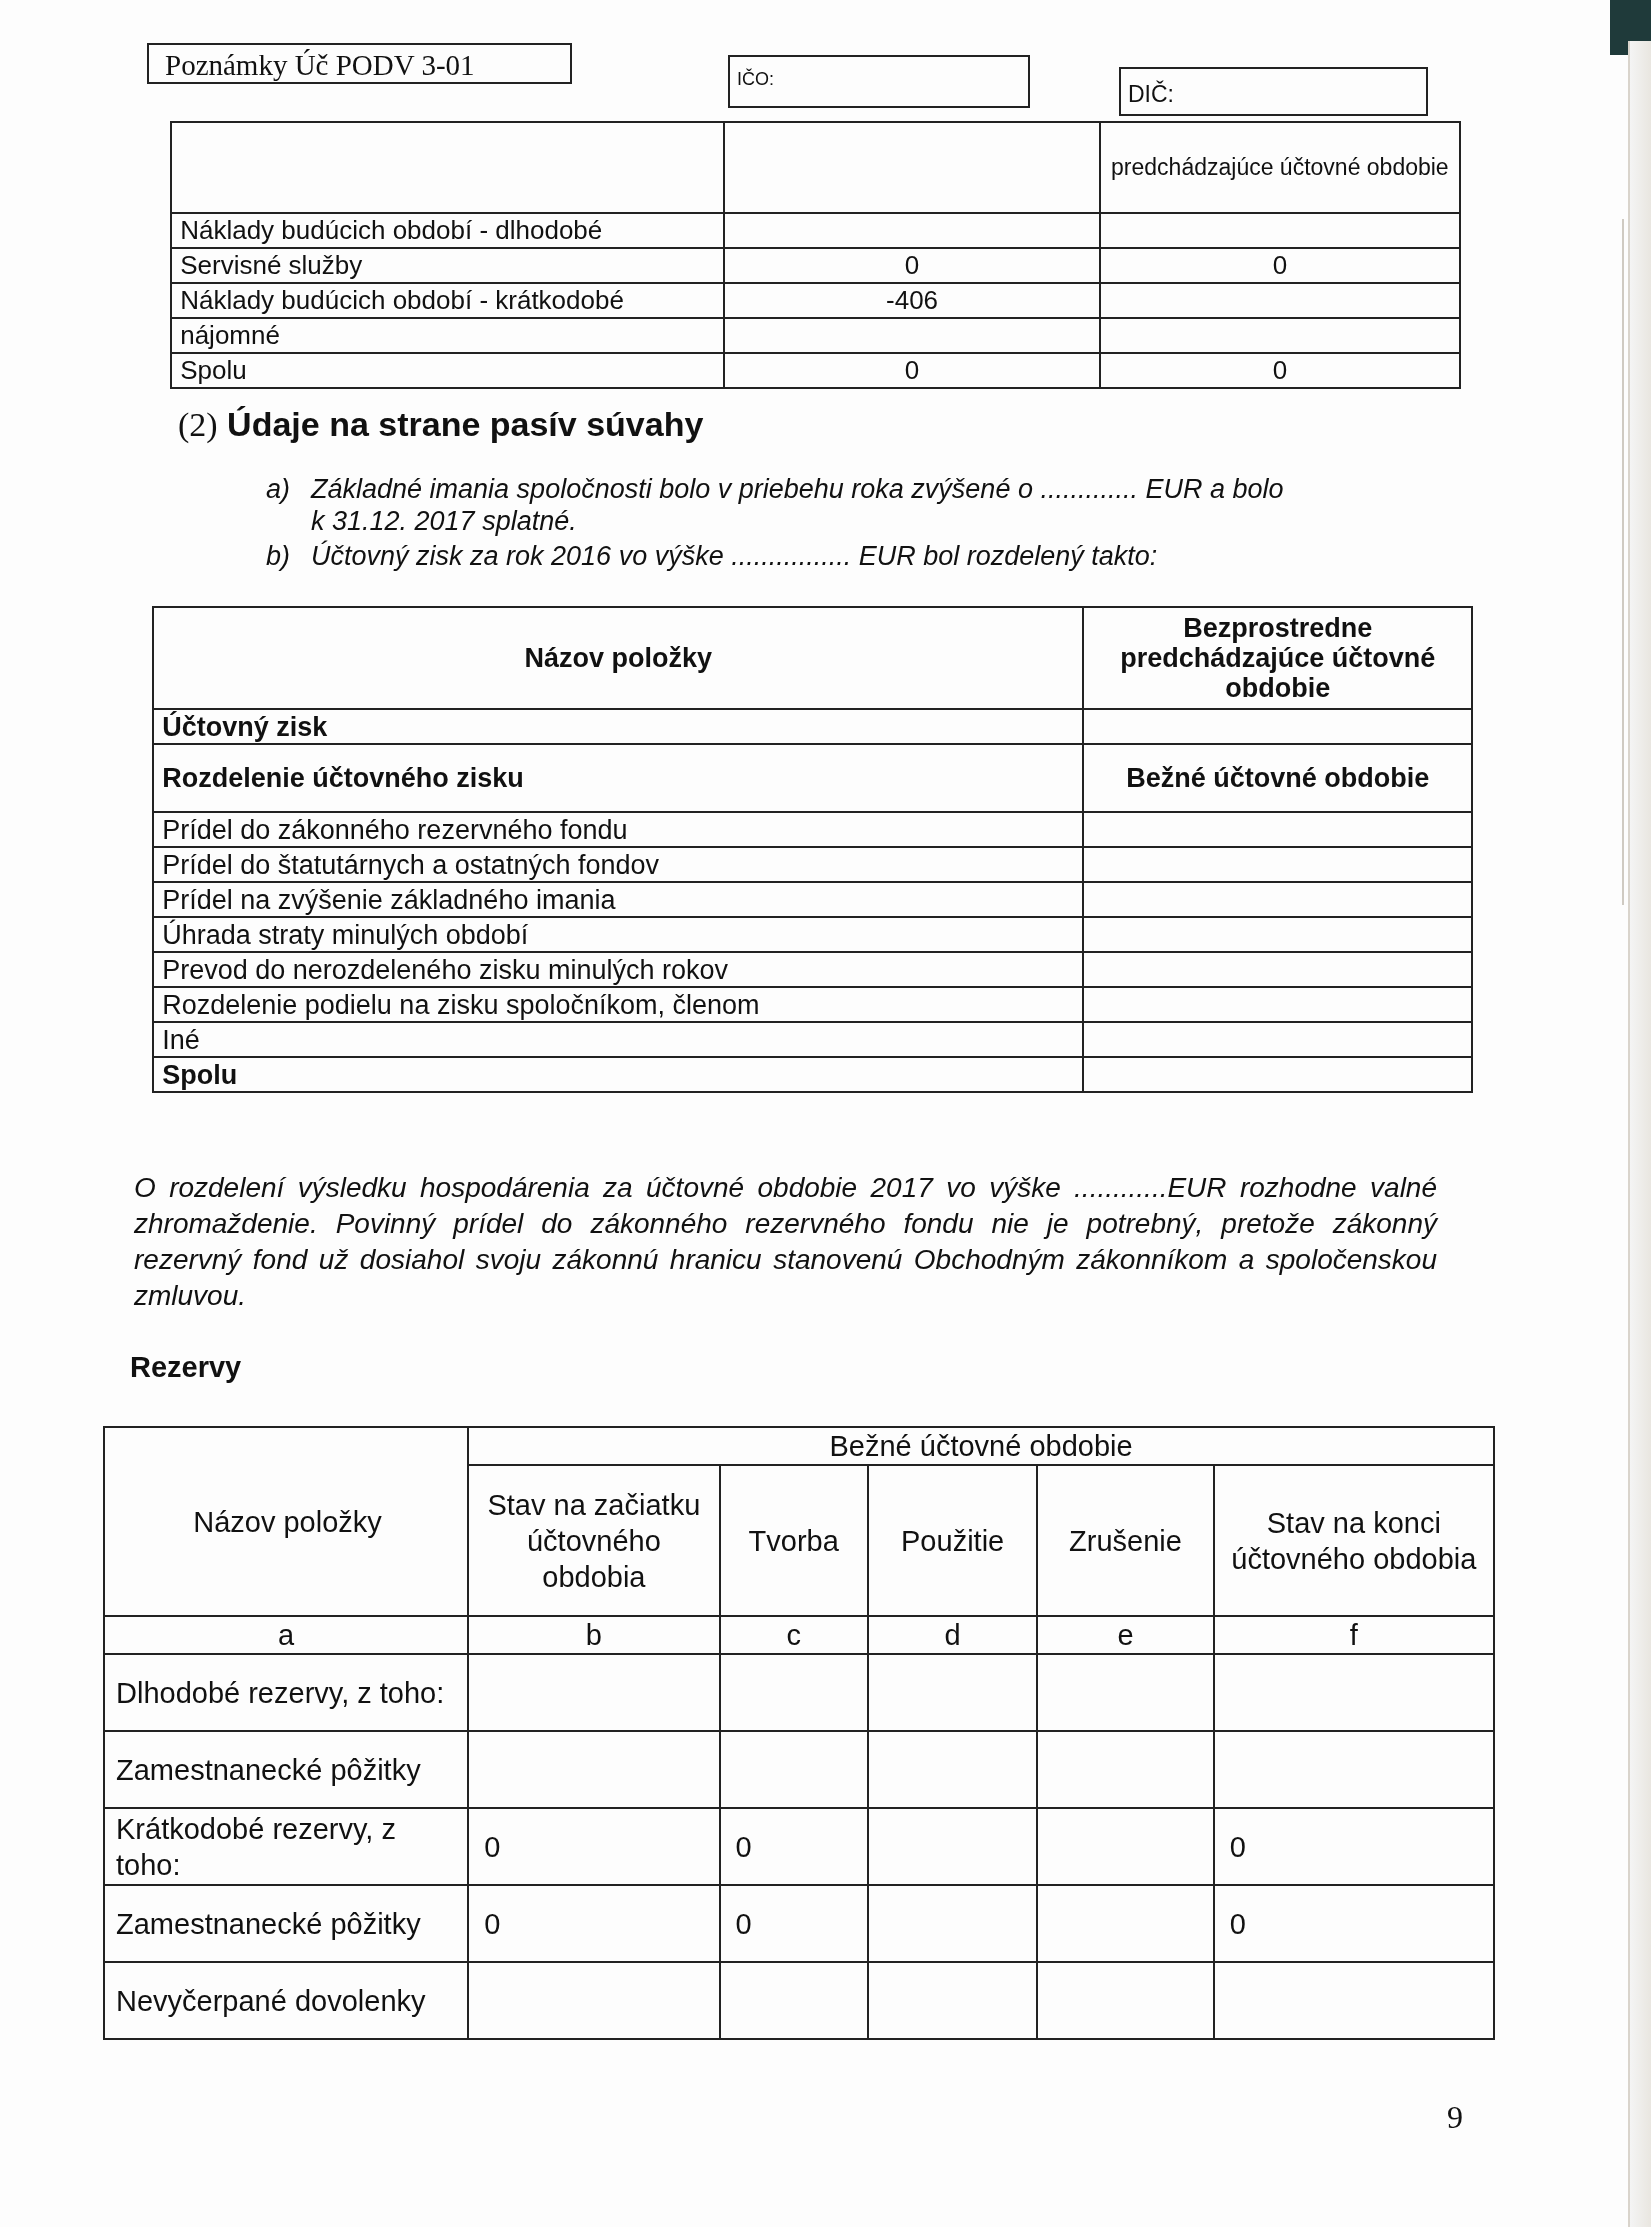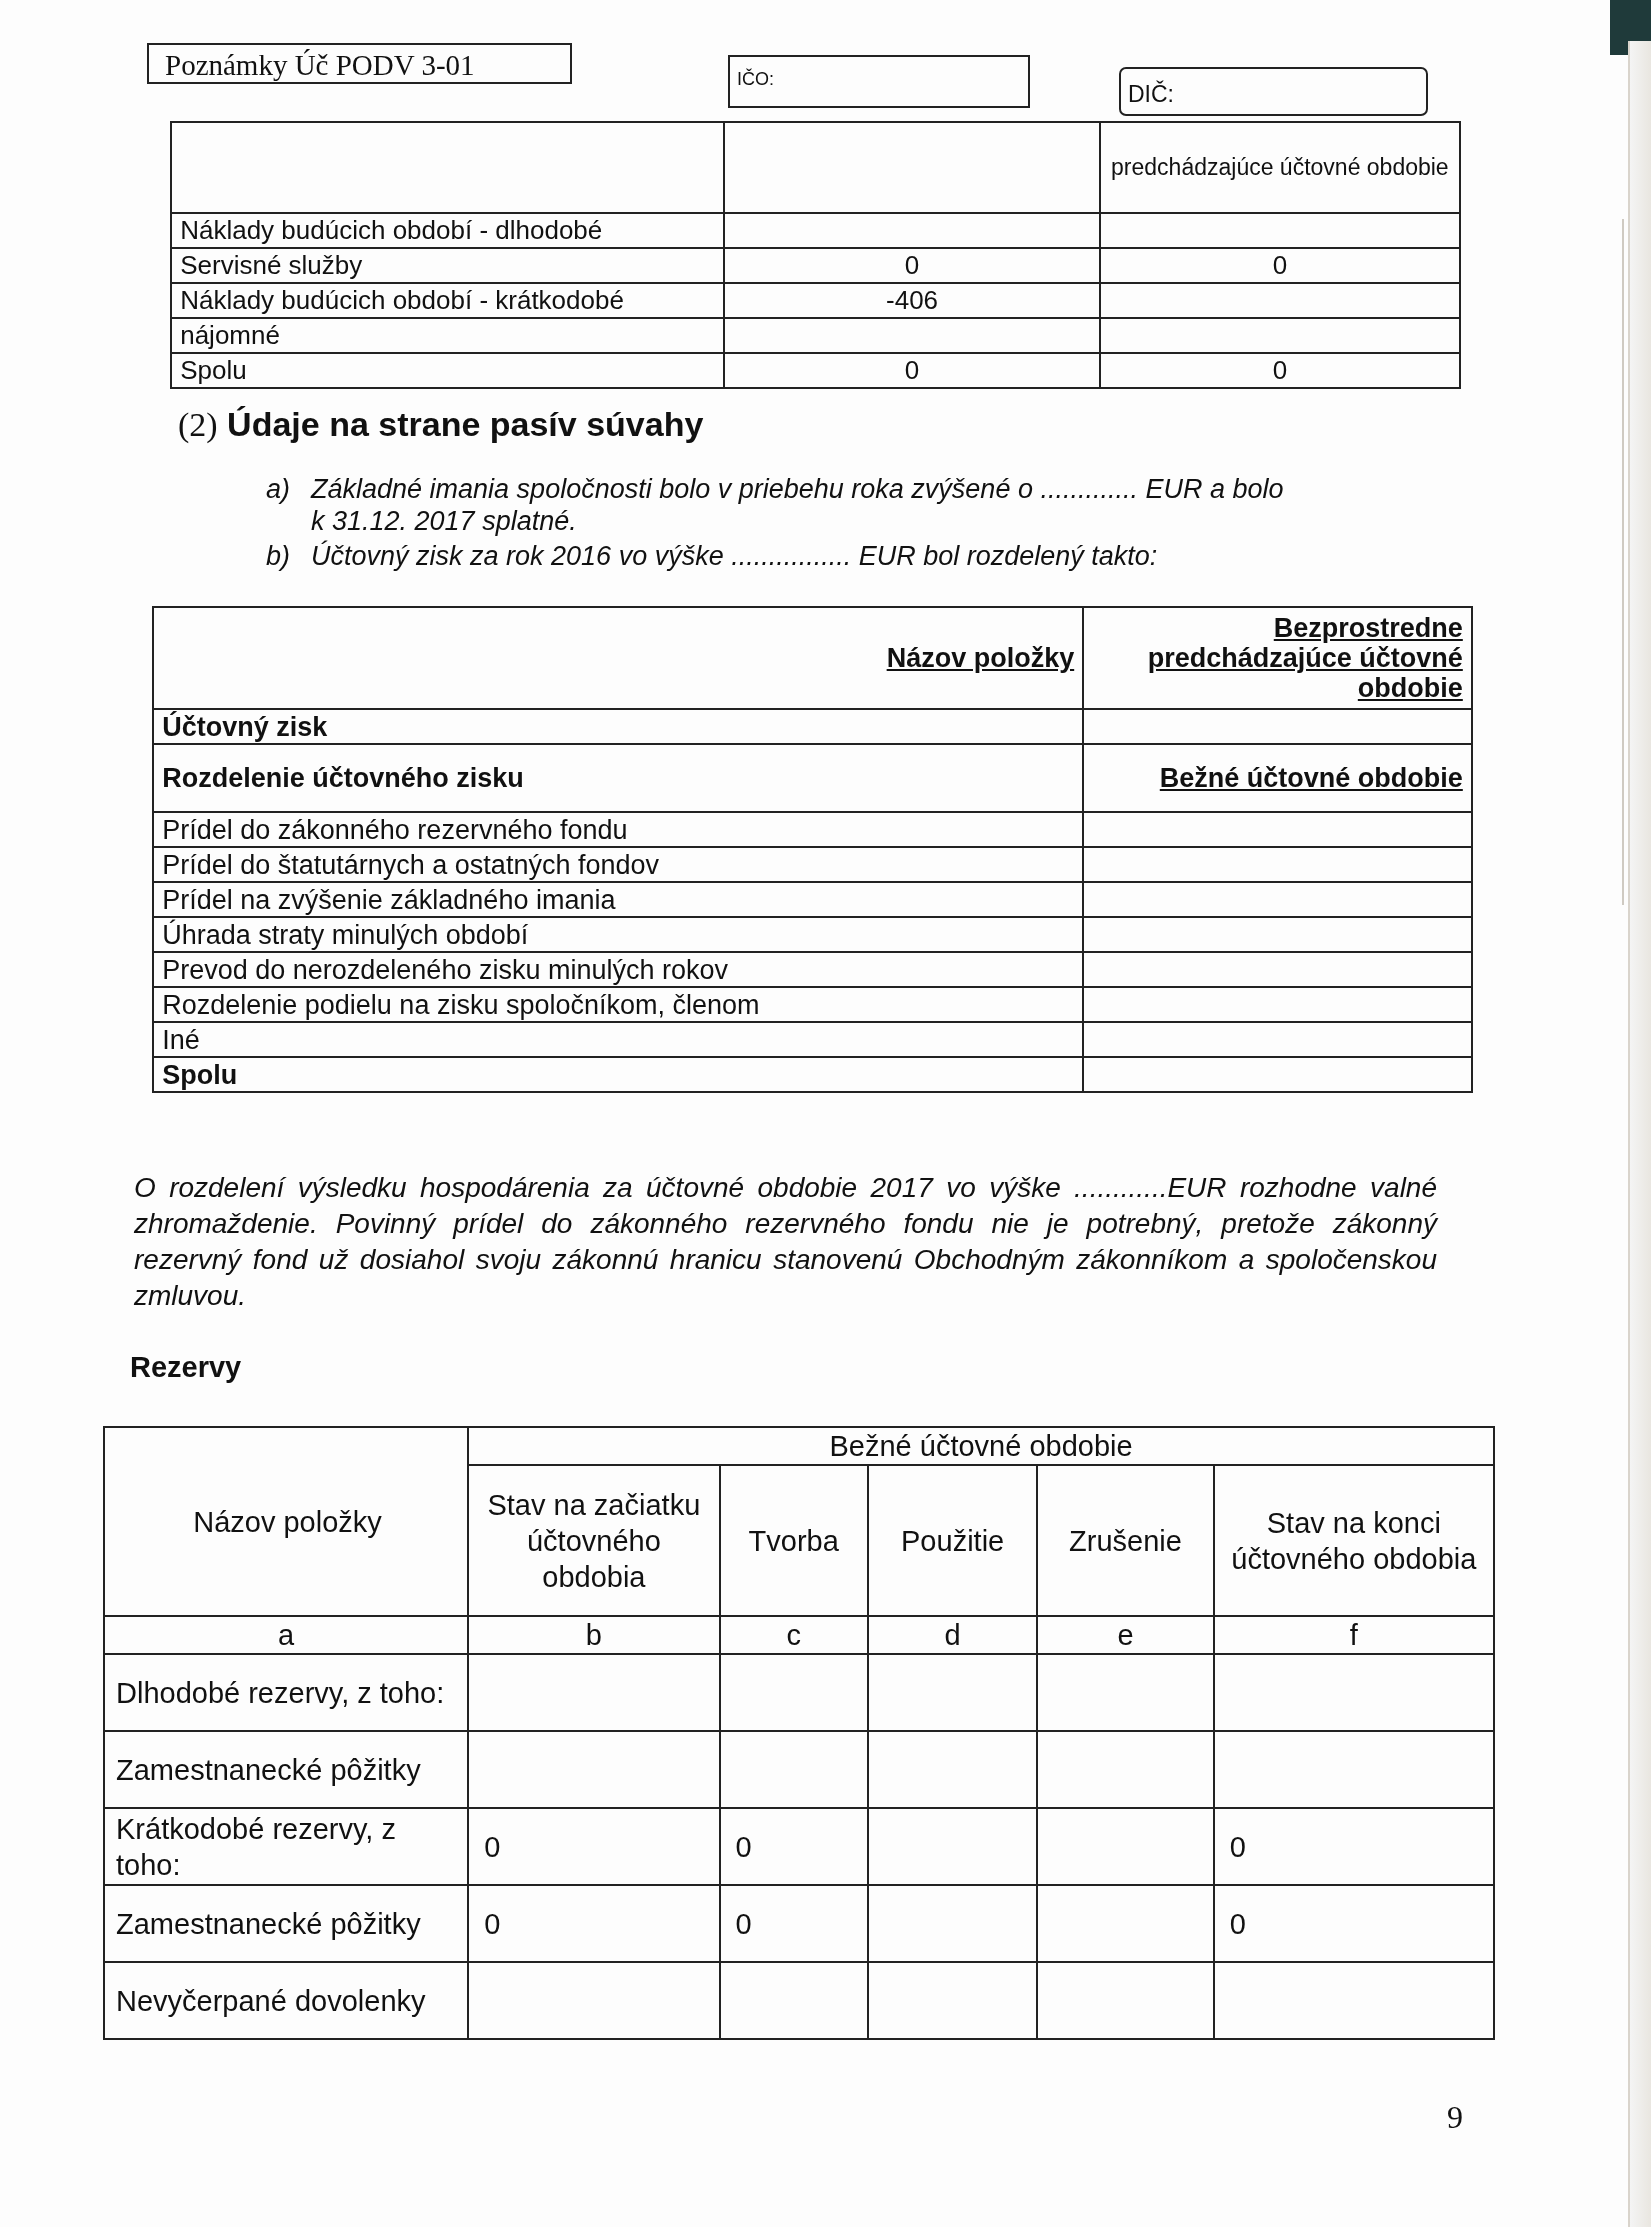--- a/index.html
+++ b/index.html
@@ -7,21 +7,21 @@
          font-family:"Liberation Sans", sans-serif; color:#111; }
   .edge-dark { position:absolute; right:0; top:0; width:41px; height:55px; background:#1f3a3a; }
   .edge-paper { position:absolute; right:0; top:41px; width:20.6px; height:2186px;
                 background:linear-gradient(90deg,#f4f4f4,#e9e6e0); border-left:2.1px solid #d9d4cc; }
   .edge-line { position:absolute; right:27.4px; top:219px; width:2.1px; height:686px; background:#cfcac2; }
 
   .box { position:absolute; border:2.1px solid #222; background:transparent; font-size:26px; }
   .title-box { left:147px; top:43px; width:425px; height:41px; font-family:"Liberation Serif", serif;
                font-size:29px; padding-left:16px; line-height:41px; box-sizing:border-box; }
   .ico-box { left:728px; top:55px; width:302px; height:53px; font-size:18px; padding:12.3px 6.9px; box-sizing:border-box; }
-  .dic-box { left:1119px; top:67px; width:309px; height:49px; font-size:23px; padding:12.3px 6.9px; box-sizing:border-box;border-radius:7px; }
+  .dic-box { left:1119px; top:67px; width:309px; height:49px; font-size:23px; padding:12.3px 6.9px; box-sizing:border-box; }
 
   table { border-collapse:collapse; position:absolute; }
   td, th { border:2.1px solid #222; padding:0 8.2px; font-weight:normal; vertical-align:middle; }
 
   
   .t1 { left:170px; top:121px; width:1291px; font-size:26px; }
   .t1 td { height:33px; line-height:27.4px; }
   .t1 .c1 { width:535px;margin-left:20px; }
   .t1 .c2 { width:357px; text-align:center; }
   .t1 .c3 { text-align:center;border-radius:16px; }
@@ -34,21 +34,21 @@
   .pa { left:266px; top:473px; width:1180px; }
   .pb { left:266px; top:540px; width:1180px; }
   .pa .lbl, .pb .lbl { display:inline-block; width:45px; }
   .pa .cont { display:block; padding-left:45px; }
 
   
   .t2 { left:152px; top:606px; width:1321px; font-size:27px; }
   .t2 td { height:33px; line-height:30px; }
   .t2 .c1 { width:912px; }
   .t2 .bold { font-weight:bold; }
-  .t2 .center { text-align:right;text-decoration:underline; }
+  .t2 .center { text-align:center; }
   .t2 .hd { height:100px; }
   .t2 .hd2 { height:66px; }
 
   .conclusion { position:absolute; left:134px; top:1170px; width:1303px; font-style:italic; font-size:28px;
                 line-height:36px; text-align:justify; }
   .rez-title { position:absolute; left:130px; top:1351px; font-weight:bold; font-size:29px; }
 
   
   .t3 { left:103px; top:1426px; width:1392px; font-size:29px; }
   .t3 td { line-height:36px; }

